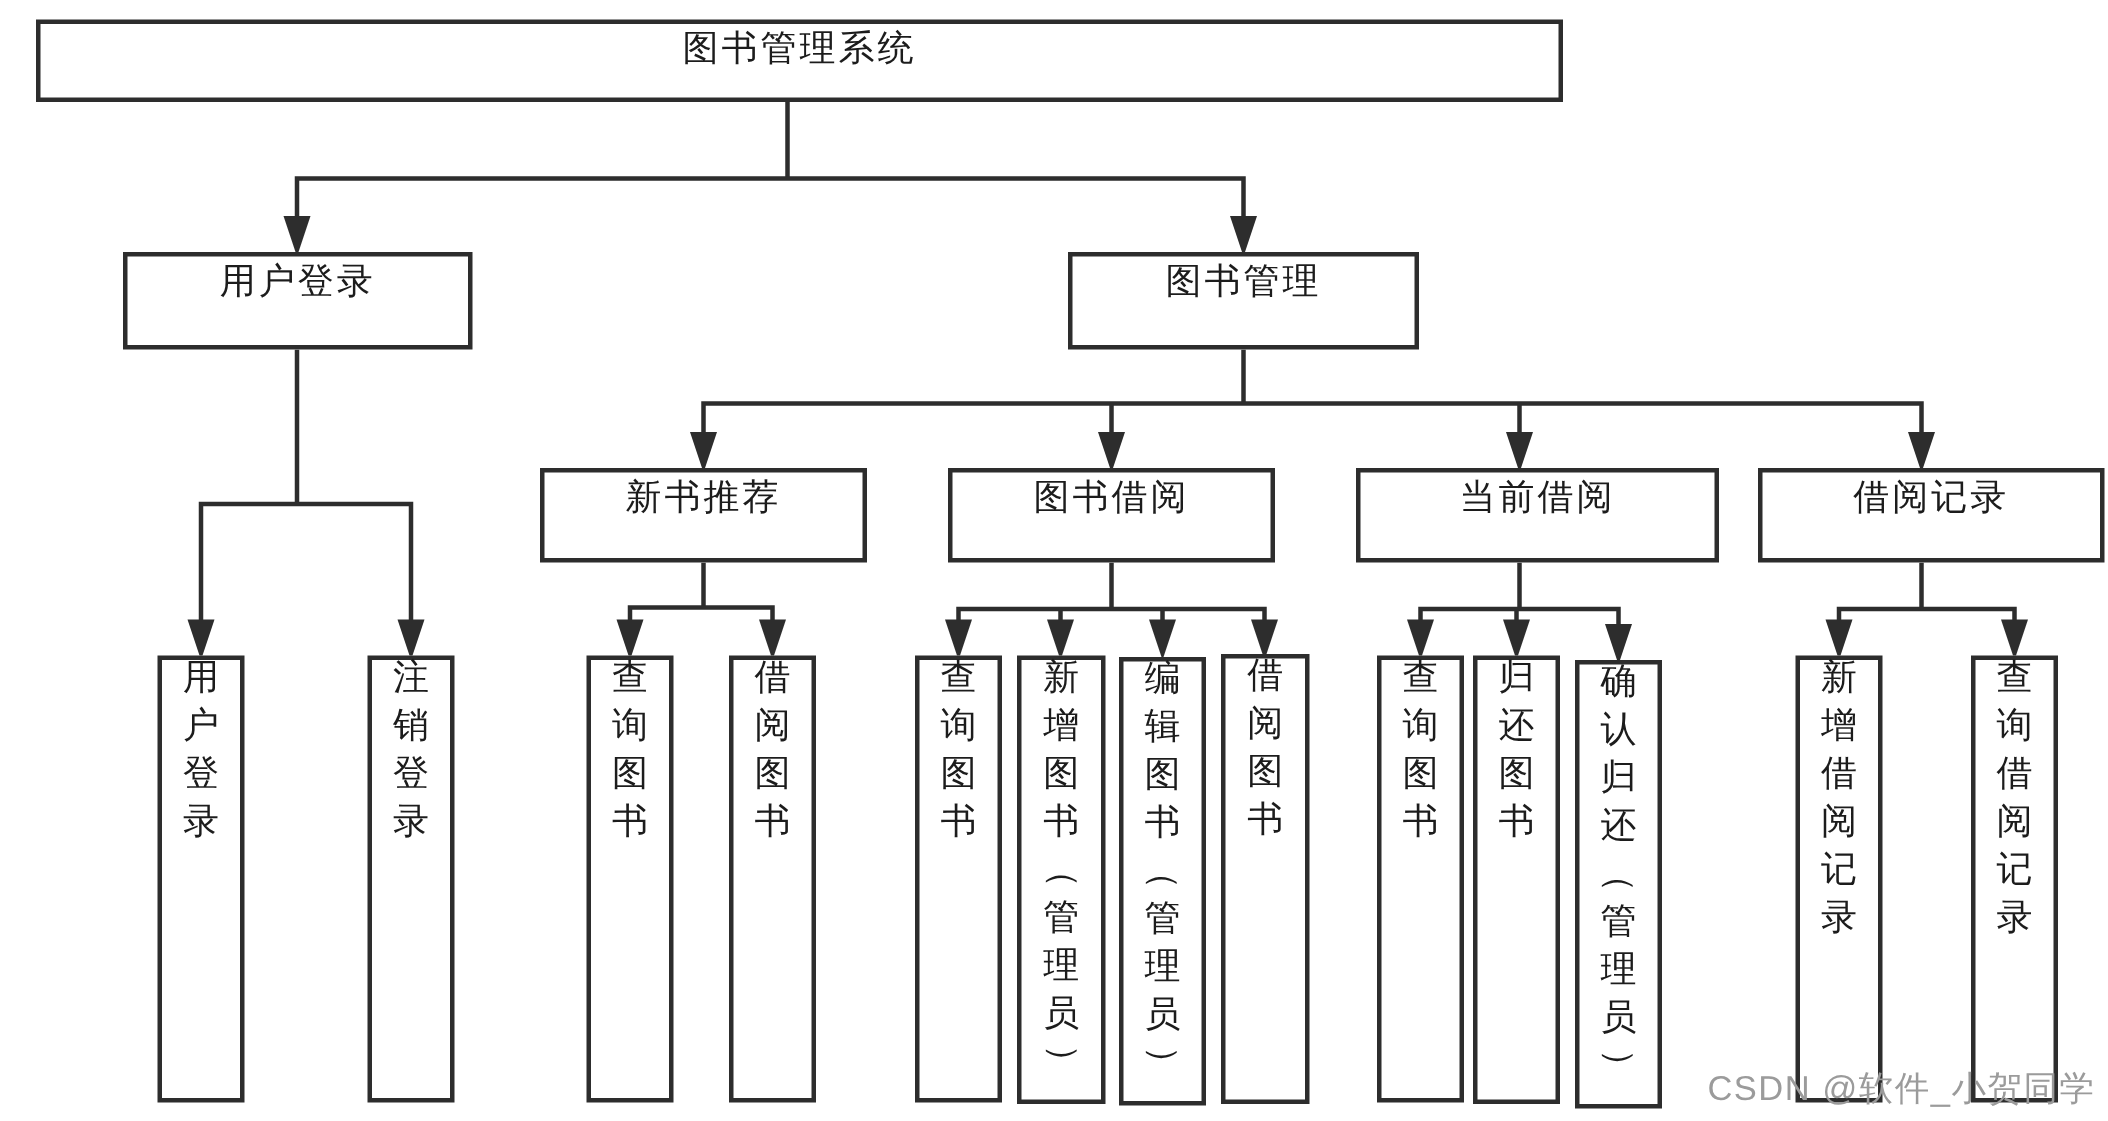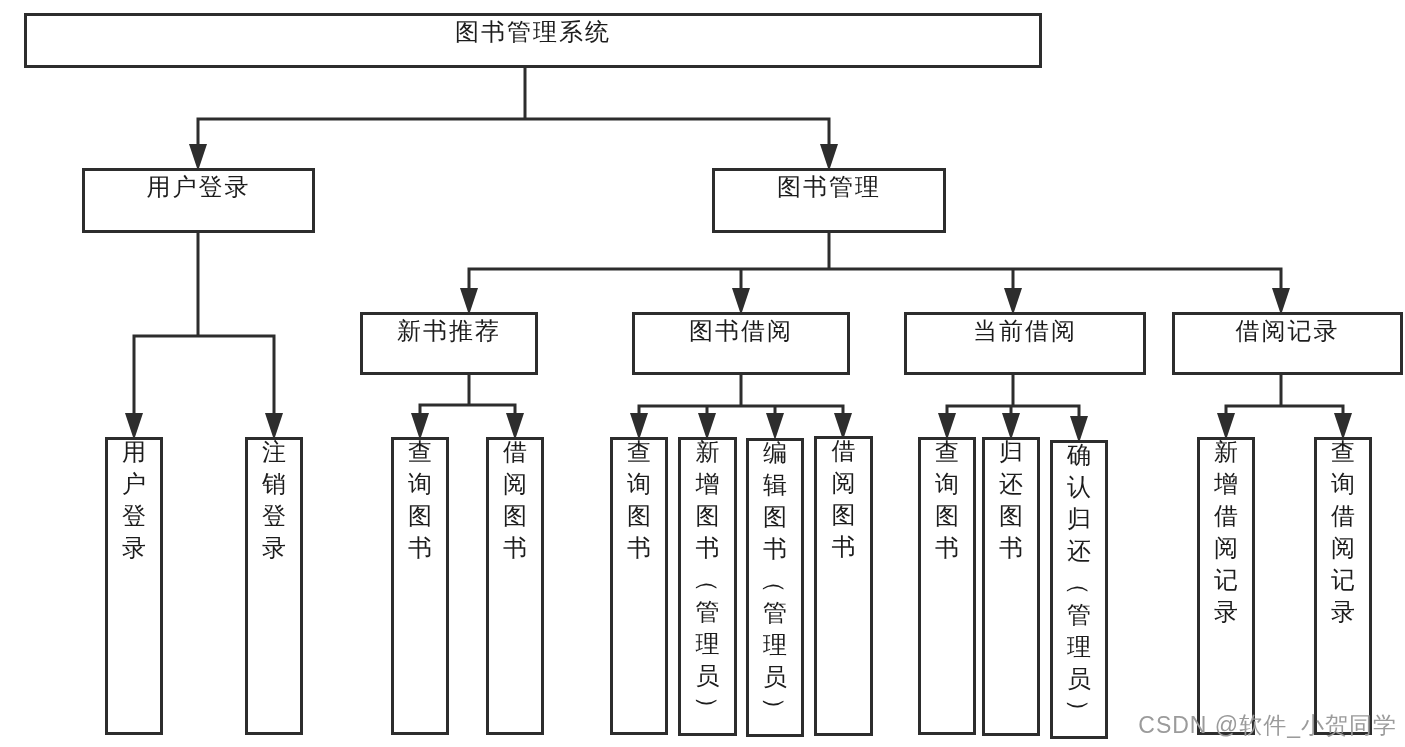--- a/index.html
+++ b/index.html
@@ -88,21 +88,21 @@
   <span class="hlabel">图书管理系统</span>
 </div>
 
 <div class="node hnode" style="left:82px;top:168px;width:233px;height:65px">
   <span class="hlabel">用户登录</span>
 </div>
 <div class="node hnode" style="left:712px;top:168px;width:234px;height:65px">
   <span class="hlabel">图书管理</span>
 </div>
 
-<div class="node hnode" style="left:360px;top:312px;width:178px;height:63px">
+<div class="node hnode" style="left:360px;top:312px;width:218px;height:63px">
   <span class="hlabel">新书推荐</span>
 </div>
 <div class="node hnode" style="left:632px;top:312px;width:218px;height:63px">
   <span class="hlabel">图书借阅</span>
 </div>
 <div class="node hnode" style="left:904px;top:312px;width:242px;height:63px">
   <span class="hlabel">当前借阅</span>
 </div>
 <div class="node hnode" style="left:1172px;top:312px;width:231px;height:63px">
   <span class="hlabel">借阅记录</span>

